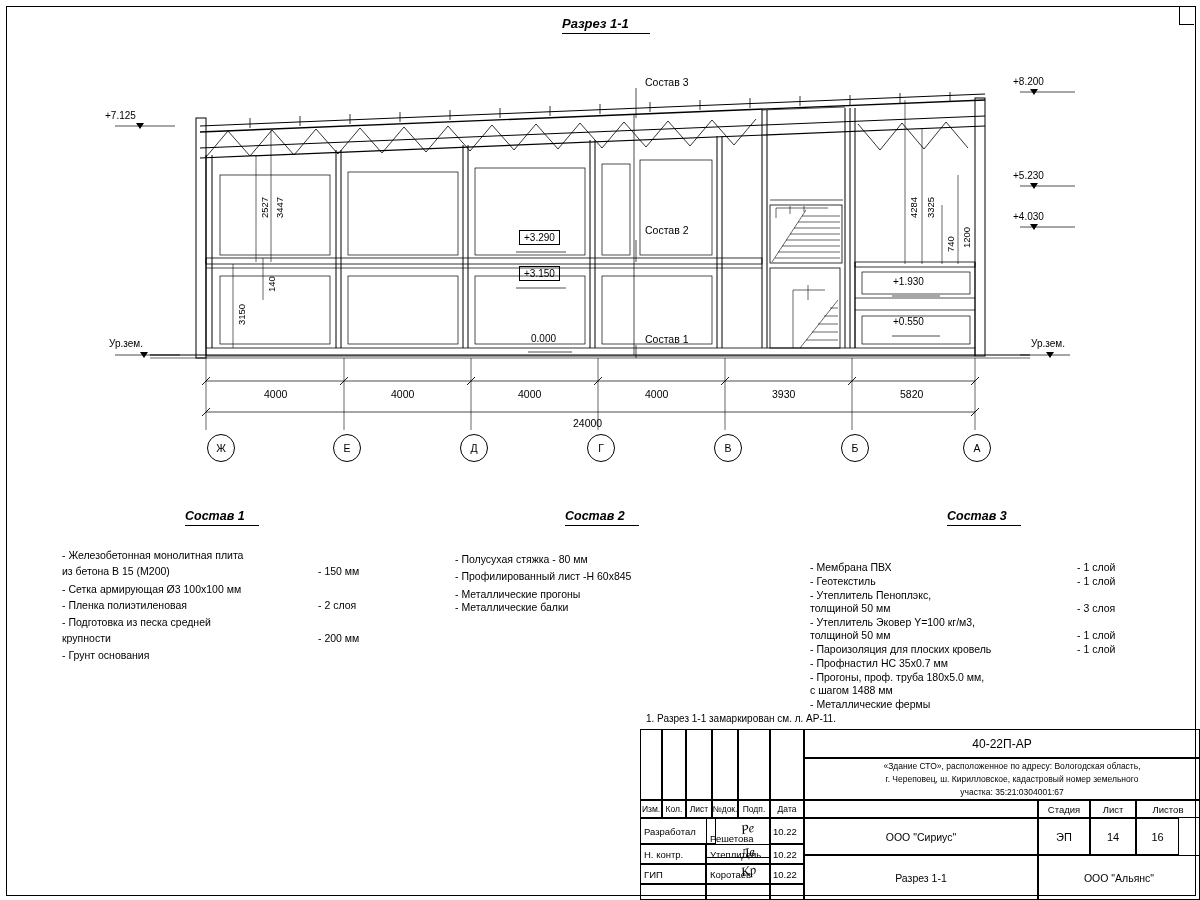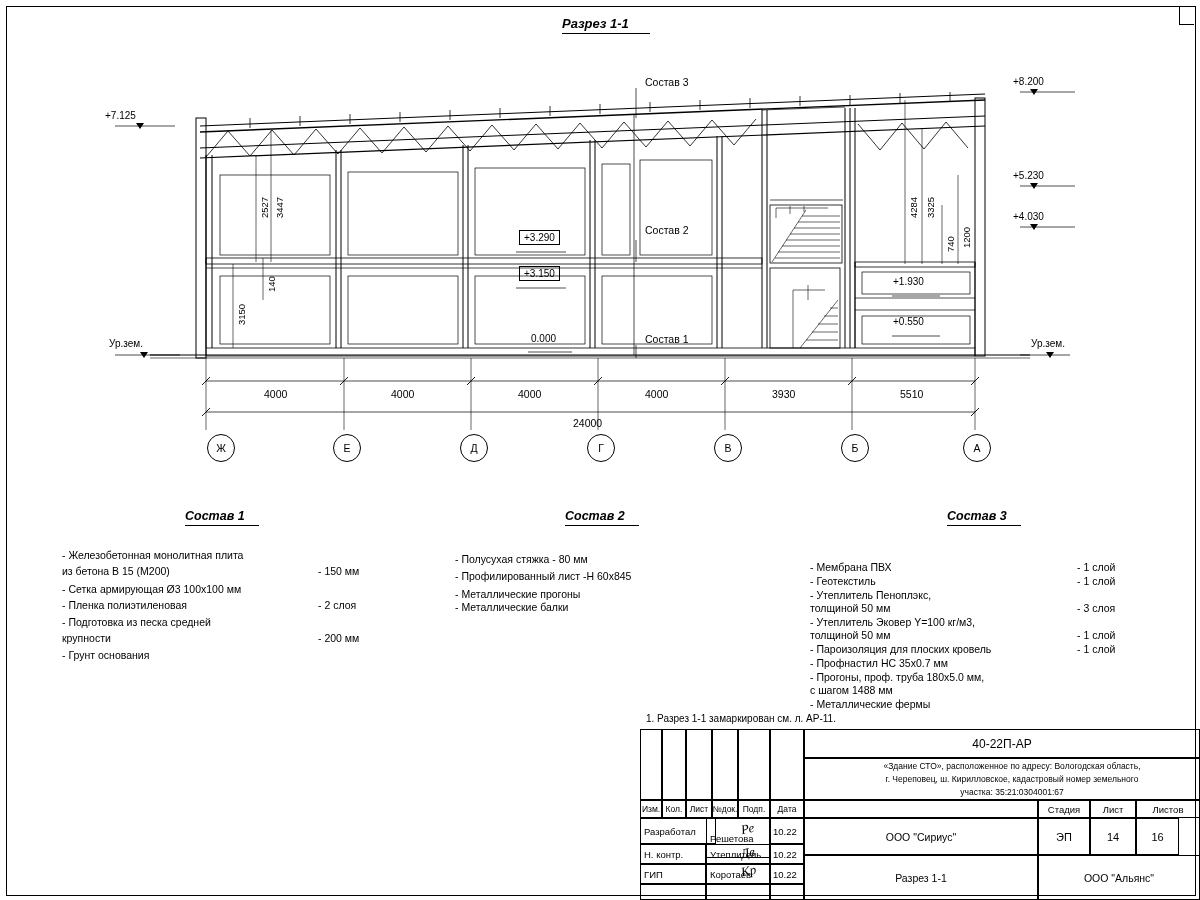--- a/index.html
+++ b/index.html
@@ -243,21 +243,21 @@
   <div class="vtxt" style="left:908px;top:218px;">4284</div>
   <div class="vtxt" style="left:925px;top:218px;">3325</div>
   <div class="vtxt" style="left:945px;top:252px;">740</div>
   <div class="vtxt" style="left:961px;top:248px;">1200</div>
 
   <div class="lbl" style="left:264px;top:388px;">4000</div>
   <div class="lbl" style="left:391px;top:388px;">4000</div>
   <div class="lbl" style="left:518px;top:388px;">4000</div>
   <div class="lbl" style="left:645px;top:388px;">4000</div>
   <div class="lbl" style="left:772px;top:388px;">3930</div>
-  <div class="lbl" style="left:900px;top:388px;">5510</div>
+  <div class="lbl" style="left:900px;top:388px;">5820</div>
   <div class="lbl" style="left:573px;top:417px;">24000</div>
 
   <div class="grid-circle" style="left:207px;top:434px;">Ж</div>
   <div class="grid-circle" style="left:333px;top:434px;">Е</div>
   <div class="grid-circle" style="left:460px;top:434px;">Д</div>
   <div class="grid-circle" style="left:587px;top:434px;">Г</div>
   <div class="grid-circle" style="left:714px;top:434px;">В</div>
   <div class="grid-circle" style="left:841px;top:434px;">Б</div>
   <div class="grid-circle" style="left:963px;top:434px;">А</div>
 

